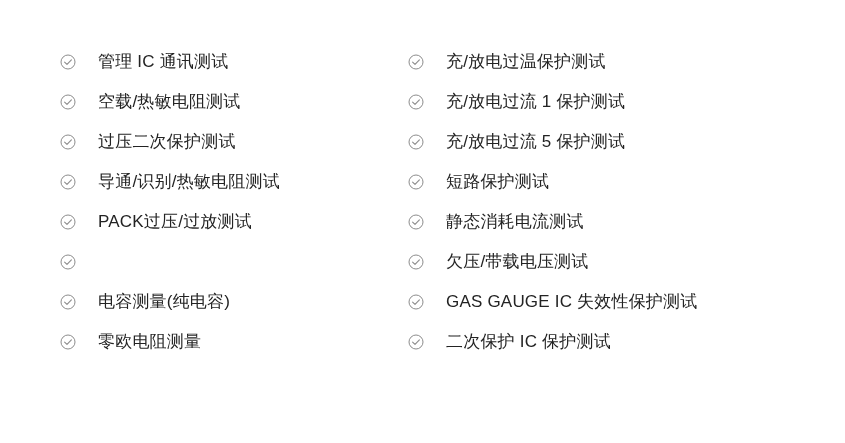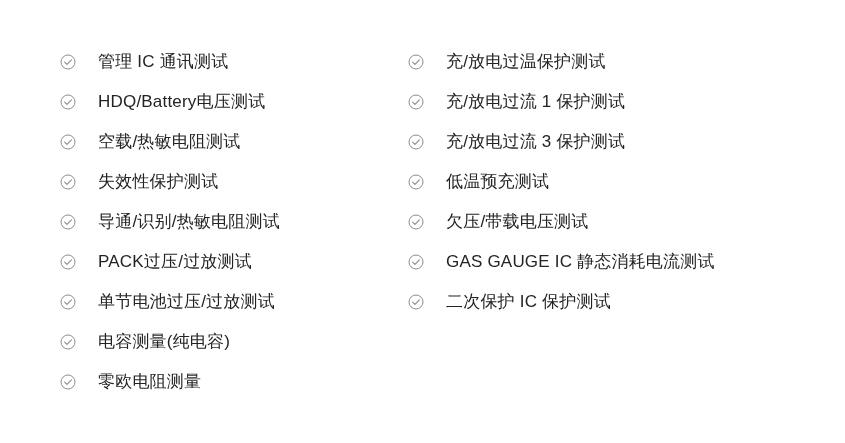--- a/index.html
+++ b/index.html
@@ -70,39 +70,30 @@
       </span>
       <span class="item-label">管理 IC 通讯测试</span>
     </div>
     <div class="list-item">
       <span class="check-icon">
         <svg viewBox="0 0 16 16">
             <circle cx="8" cy="8" r="7" fill="none" stroke="#8c8c8c" stroke-width="1"></circle>
             <polyline points="4.6,8.1 7,10.4 11.4,5.8" fill="none" stroke="#8c8c8c" stroke-width="1.1" stroke-linecap="round" stroke-linejoin="round"></polyline>
           </svg>
       </span>
-      <span class="item-label">HDQ/Battery电压测试</span>
-    </div>
-    <div class="list-item">
-      <span class="check-icon">
-        <svg viewBox="0 0 16 16">
-            <circle cx="8" cy="8" r="7" fill="none" stroke="#8c8c8c" stroke-width="1"></circle>
-            <polyline points="4.6,8.1 7,10.4 11.4,5.8" fill="none" stroke="#8c8c8c" stroke-width="1.1" stroke-linecap="round" stroke-linejoin="round"></polyline>
-          </svg>
-      </span>
       <span class="item-label">空载/热敏电阻测试</span>
     </div>
     <div class="list-item">
       <span class="check-icon">
         <svg viewBox="0 0 16 16">
             <circle cx="8" cy="8" r="7" fill="none" stroke="#8c8c8c" stroke-width="1"></circle>
             <polyline points="4.6,8.1 7,10.4 11.4,5.8" fill="none" stroke="#8c8c8c" stroke-width="1.1" stroke-linecap="round" stroke-linejoin="round"></polyline>
           </svg>
       </span>
-      <span class="item-label">失效性保护测试</span>
+      <span class="item-label">过压二次保护测试</span>
     </div>
     <div class="list-item">
       <span class="check-icon">
         <svg viewBox="0 0 16 16">
             <circle cx="8" cy="8" r="7" fill="none" stroke="#8c8c8c" stroke-width="1"></circle>
             <polyline points="4.6,8.1 7,10.4 11.4,5.8" fill="none" stroke="#8c8c8c" stroke-width="1.1" stroke-linecap="round" stroke-linejoin="round"></polyline>
           </svg>
       </span>
       <span class="item-label">导通/识别/热敏电阻测试</span>
     </div>
@@ -115,21 +106,20 @@
       </span>
       <span class="item-label">PACK过压/过放测试</span>
     </div>
     <div class="list-item">
       <span class="check-icon">
         <svg viewBox="0 0 16 16">
             <circle cx="8" cy="8" r="7" fill="none" stroke="#8c8c8c" stroke-width="1"></circle>
             <polyline points="4.6,8.1 7,10.4 11.4,5.8" fill="none" stroke="#8c8c8c" stroke-width="1.1" stroke-linecap="round" stroke-linejoin="round"></polyline>
           </svg>
       </span>
-      <span class="item-label">单节电池过压/过放测试</span>
     </div>
     <div class="list-item">
       <span class="check-icon">
         <svg viewBox="0 0 16 16">
             <circle cx="8" cy="8" r="7" fill="none" stroke="#8c8c8c" stroke-width="1"></circle>
             <polyline points="4.6,8.1 7,10.4 11.4,5.8" fill="none" stroke="#8c8c8c" stroke-width="1.1" stroke-linecap="round" stroke-linejoin="round"></polyline>
           </svg>
       </span>
       <span class="item-label">电容测量(纯电容)</span>
     </div>
@@ -163,48 +153,57 @@
       </span>
       <span class="item-label">充/放电过流 1 保护测试</span>
     </div>
     <div class="list-item">
       <span class="check-icon">
         <svg viewBox="0 0 16 16">
             <circle cx="8" cy="8" r="7" fill="none" stroke="#8c8c8c" stroke-width="1"></circle>
             <polyline points="4.6,8.1 7,10.4 11.4,5.8" fill="none" stroke="#8c8c8c" stroke-width="1.1" stroke-linecap="round" stroke-linejoin="round"></polyline>
           </svg>
       </span>
-      <span class="item-label">充/放电过流 3 保护测试</span>
-    </div>
-    <div class="list-item">
-      <span class="check-icon">
-        <svg viewBox="0 0 16 16">
-            <circle cx="8" cy="8" r="7" fill="none" stroke="#8c8c8c" stroke-width="1"></circle>
-            <polyline points="4.6,8.1 7,10.4 11.4,5.8" fill="none" stroke="#8c8c8c" stroke-width="1.1" stroke-linecap="round" stroke-linejoin="round"></polyline>
-          </svg>
-      </span>
-      <span class="item-label">低温预充测试</span>
+      <span class="item-label">充/放电过流 5 保护测试</span>
+    </div>
+    <div class="list-item">
+      <span class="check-icon">
+        <svg viewBox="0 0 16 16">
+            <circle cx="8" cy="8" r="7" fill="none" stroke="#8c8c8c" stroke-width="1"></circle>
+            <polyline points="4.6,8.1 7,10.4 11.4,5.8" fill="none" stroke="#8c8c8c" stroke-width="1.1" stroke-linecap="round" stroke-linejoin="round"></polyline>
+          </svg>
+      </span>
+      <span class="item-label">短路保护测试</span>
+    </div>
+    <div class="list-item">
+      <span class="check-icon">
+        <svg viewBox="0 0 16 16">
+            <circle cx="8" cy="8" r="7" fill="none" stroke="#8c8c8c" stroke-width="1"></circle>
+            <polyline points="4.6,8.1 7,10.4 11.4,5.8" fill="none" stroke="#8c8c8c" stroke-width="1.1" stroke-linecap="round" stroke-linejoin="round"></polyline>
+          </svg>
+      </span>
+      <span class="item-label">静态消耗电流测试</span>
     </div>
     <div class="list-item">
       <span class="check-icon">
         <svg viewBox="0 0 16 16">
             <circle cx="8" cy="8" r="7" fill="none" stroke="#8c8c8c" stroke-width="1"></circle>
             <polyline points="4.6,8.1 7,10.4 11.4,5.8" fill="none" stroke="#8c8c8c" stroke-width="1.1" stroke-linecap="round" stroke-linejoin="round"></polyline>
           </svg>
       </span>
       <span class="item-label">欠压/带载电压测试</span>
     </div>
     <div class="list-item">
       <span class="check-icon">
         <svg viewBox="0 0 16 16">
             <circle cx="8" cy="8" r="7" fill="none" stroke="#8c8c8c" stroke-width="1"></circle>
             <polyline points="4.6,8.1 7,10.4 11.4,5.8" fill="none" stroke="#8c8c8c" stroke-width="1.1" stroke-linecap="round" stroke-linejoin="round"></polyline>
           </svg>
       </span>
-      <span class="item-label">GAS GAUGE IC 静态消耗电流测试</span>
+      <span class="item-label">GAS GAUGE IC 失效性保护测试</span>
     </div>
     <div class="list-item">
       <span class="check-icon">
         <svg viewBox="0 0 16 16">
             <circle cx="8" cy="8" r="7" fill="none" stroke="#8c8c8c" stroke-width="1"></circle>
             <polyline points="4.6,8.1 7,10.4 11.4,5.8" fill="none" stroke="#8c8c8c" stroke-width="1.1" stroke-linecap="round" stroke-linejoin="round"></polyline>
           </svg>
       </span>
       <span class="item-label">二次保护 IC 保护测试</span>
     </div>

